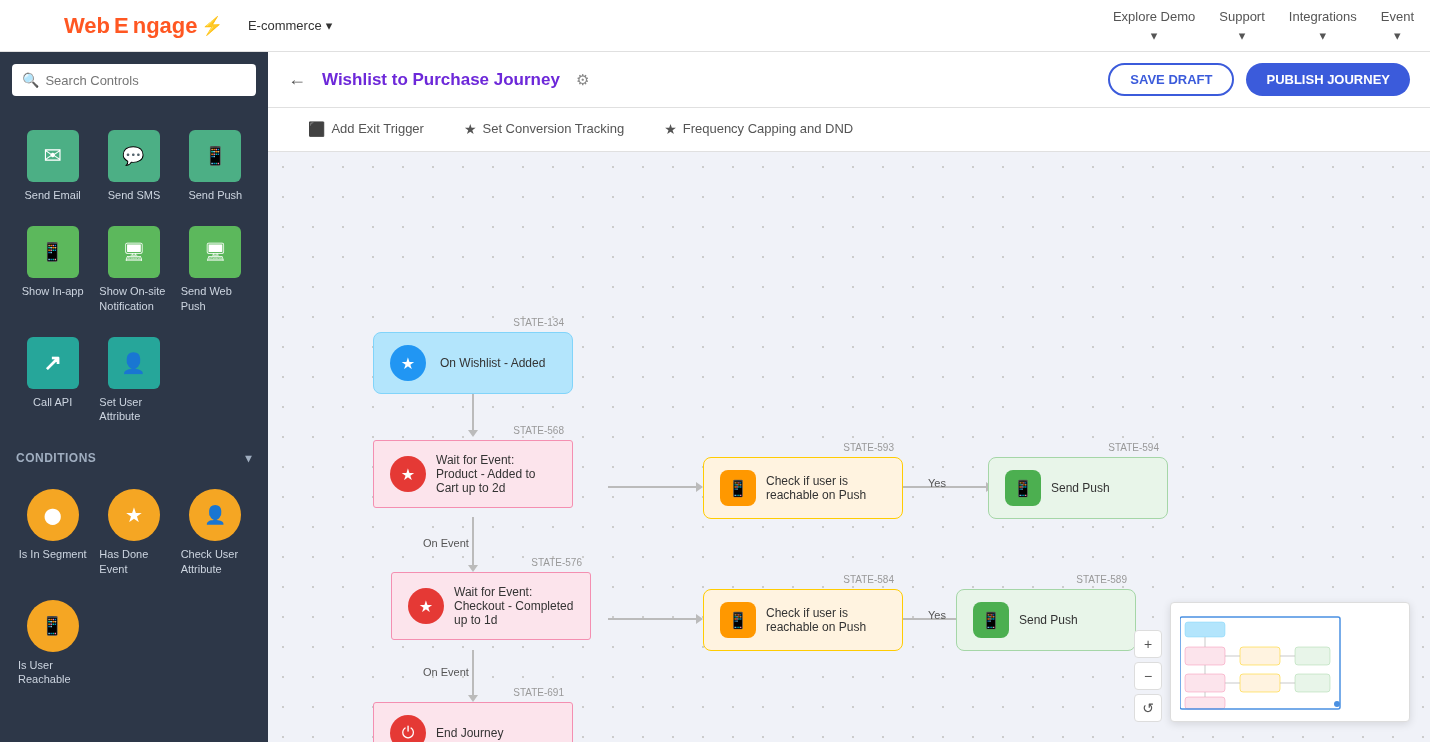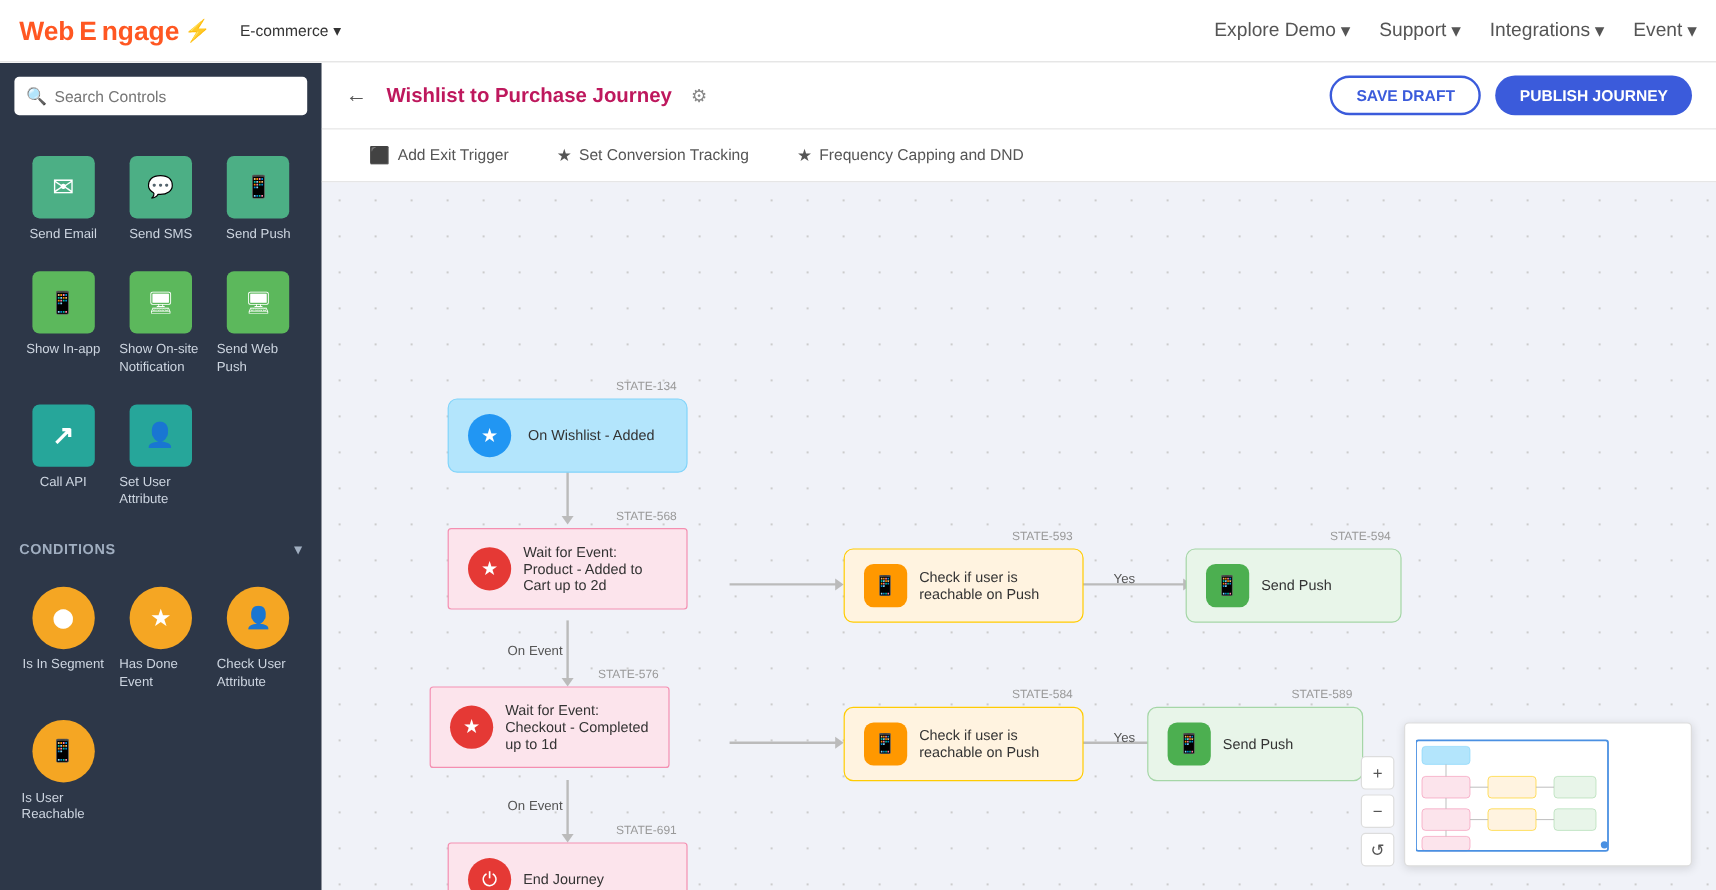--- a/index.html
+++ b/index.html
@@ -15,32 +15,33 @@
       padding: 0 16px;
       gap: 24px;
       position: fixed; top: 0; left: 0; right: 0; z-index: 100;
     }
     .logo {
       font-size: 22px;
       font-weight: 700;
       color: #ff5722;
       display: flex; align-items: center; gap: 4px;
       white-space: nowrap;
+      margin-left: 48px;
     }
     .nav-dropdown {
       display: flex; align-items: center; gap: 4px;
       cursor: pointer; font-size: 13px; color: #333;
     }
     .nav-right {
       margin-left: auto;
       display: flex; align-items: center; gap: 24px;
     }
     .nav-right-item {
       display: flex; align-items: center; gap: 4px;
-      cursor: pointer; font-size: 16px; color: #555;
+      cursor: pointer; font-size: 13px; color: #555; flex-direction: column;
     }
 
     
     .main-container {
       display: flex;
       margin-top: 52px;
       height: calc(100vh - 52px);
     }
 
     
@@ -134,21 +135,21 @@
       background: #fff;
       border-bottom: 1px solid #e0e0e0;
       display: flex; align-items: center;
       padding: 0 20px;
       gap: 16px;
     }
     .back-btn {
       cursor: pointer; color: #555; font-size: 18px;
     }
     .journey-title {
-      font-size: 17px; font-weight: 600; color: #be185d;
+      font-size: 17px; font-weight: 600; color: #6d28d9;
     }
     .gear-icon { color: #888; cursor: pointer; font-size: 15px; }
     .header-actions { margin-left: auto; display: flex; gap: 12px; }
     .btn-save-draft {
       border: 2px solid #3b5bdb;
       background: #fff;
       color: #3b5bdb;
       border-radius: 20px;
       padding: 7px 20px;
       font-size: 13px;
@@ -499,21 +500,21 @@
         <div class="node-push-orange">📱</div>
         <span class="node-text">Check if user is reachable on Push</span>
       </div>
 
       <div style="position:absolute; top:305px; left:720px;" class="node-sendpush">
         <div class="state-label">STATE-594</div>
         <div class="node-push-green">📱</div>
         <span class="node-text">Send Push</span>
       </div>
 
-      <div style="position:absolute; top:420px; left:90px;" class="node-wait">
+      <div style="position:absolute; top:420px; left:123px;" class="node-wait">
         <div class="state-label">STATE-576</div>
         <div class="node-star-red">★</div>
         <span class="node-text">Wait for Event: Checkout - Completed up to 1d</span>
       </div>
 
       <div style="position:absolute; top:437px; left:435px;" class="node-check">
         <div class="state-label">STATE-584</div>
         <div class="node-push-orange">📱</div>
         <span class="node-text">Check if user is reachable on Push</span>
       </div>

